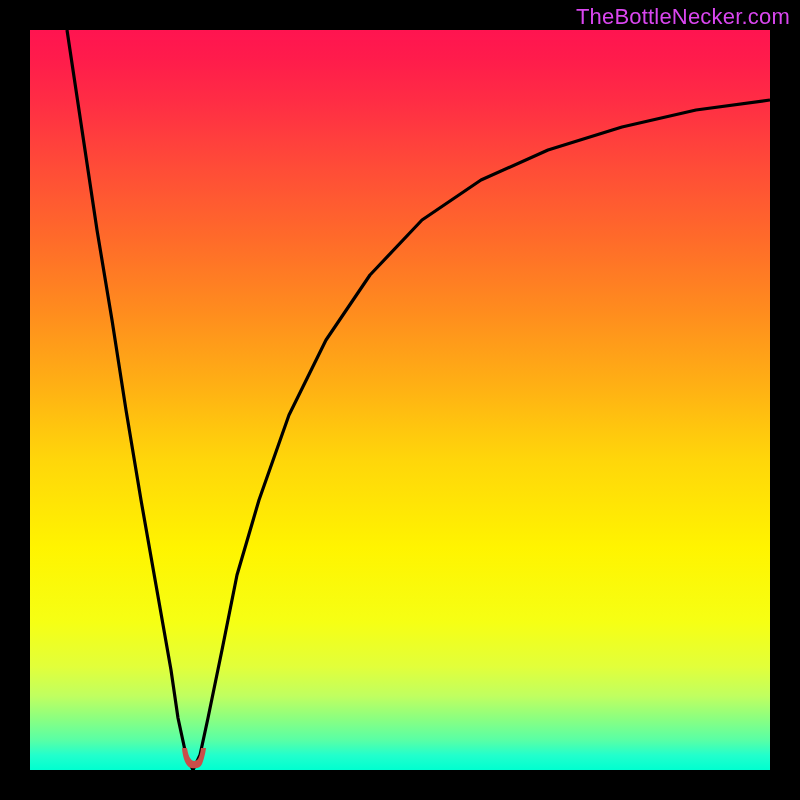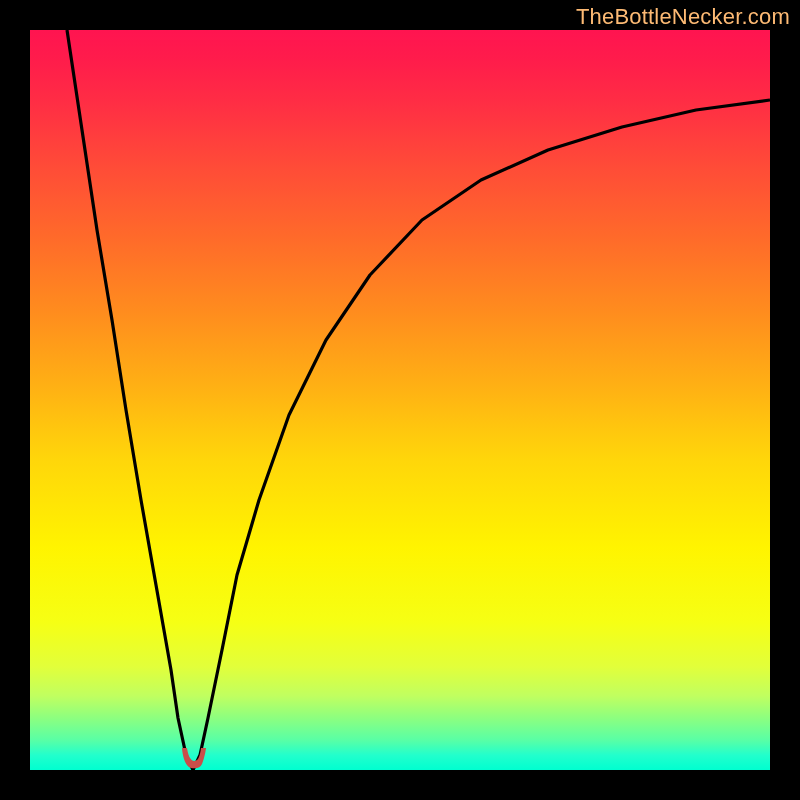--- a/index.html
+++ b/index.html
@@ -39,21 +39,21 @@
       #8cff80 93%,
       #58ffa6 96%,
       #22ffcc 98%,
       #00ffd0 100%
     );
   }
   .watermark {
     position: absolute;
     top: 4px;
     right: 10px;
-    color: #fdba74;
+    color: #d946ef;
     font-size: 22px;
     letter-spacing: 0.2px;
     z-index: 10;
   }
   svg.curve {
     position: absolute;
     inset: 0;
     width: 100%;
     height: 100%;
   }

